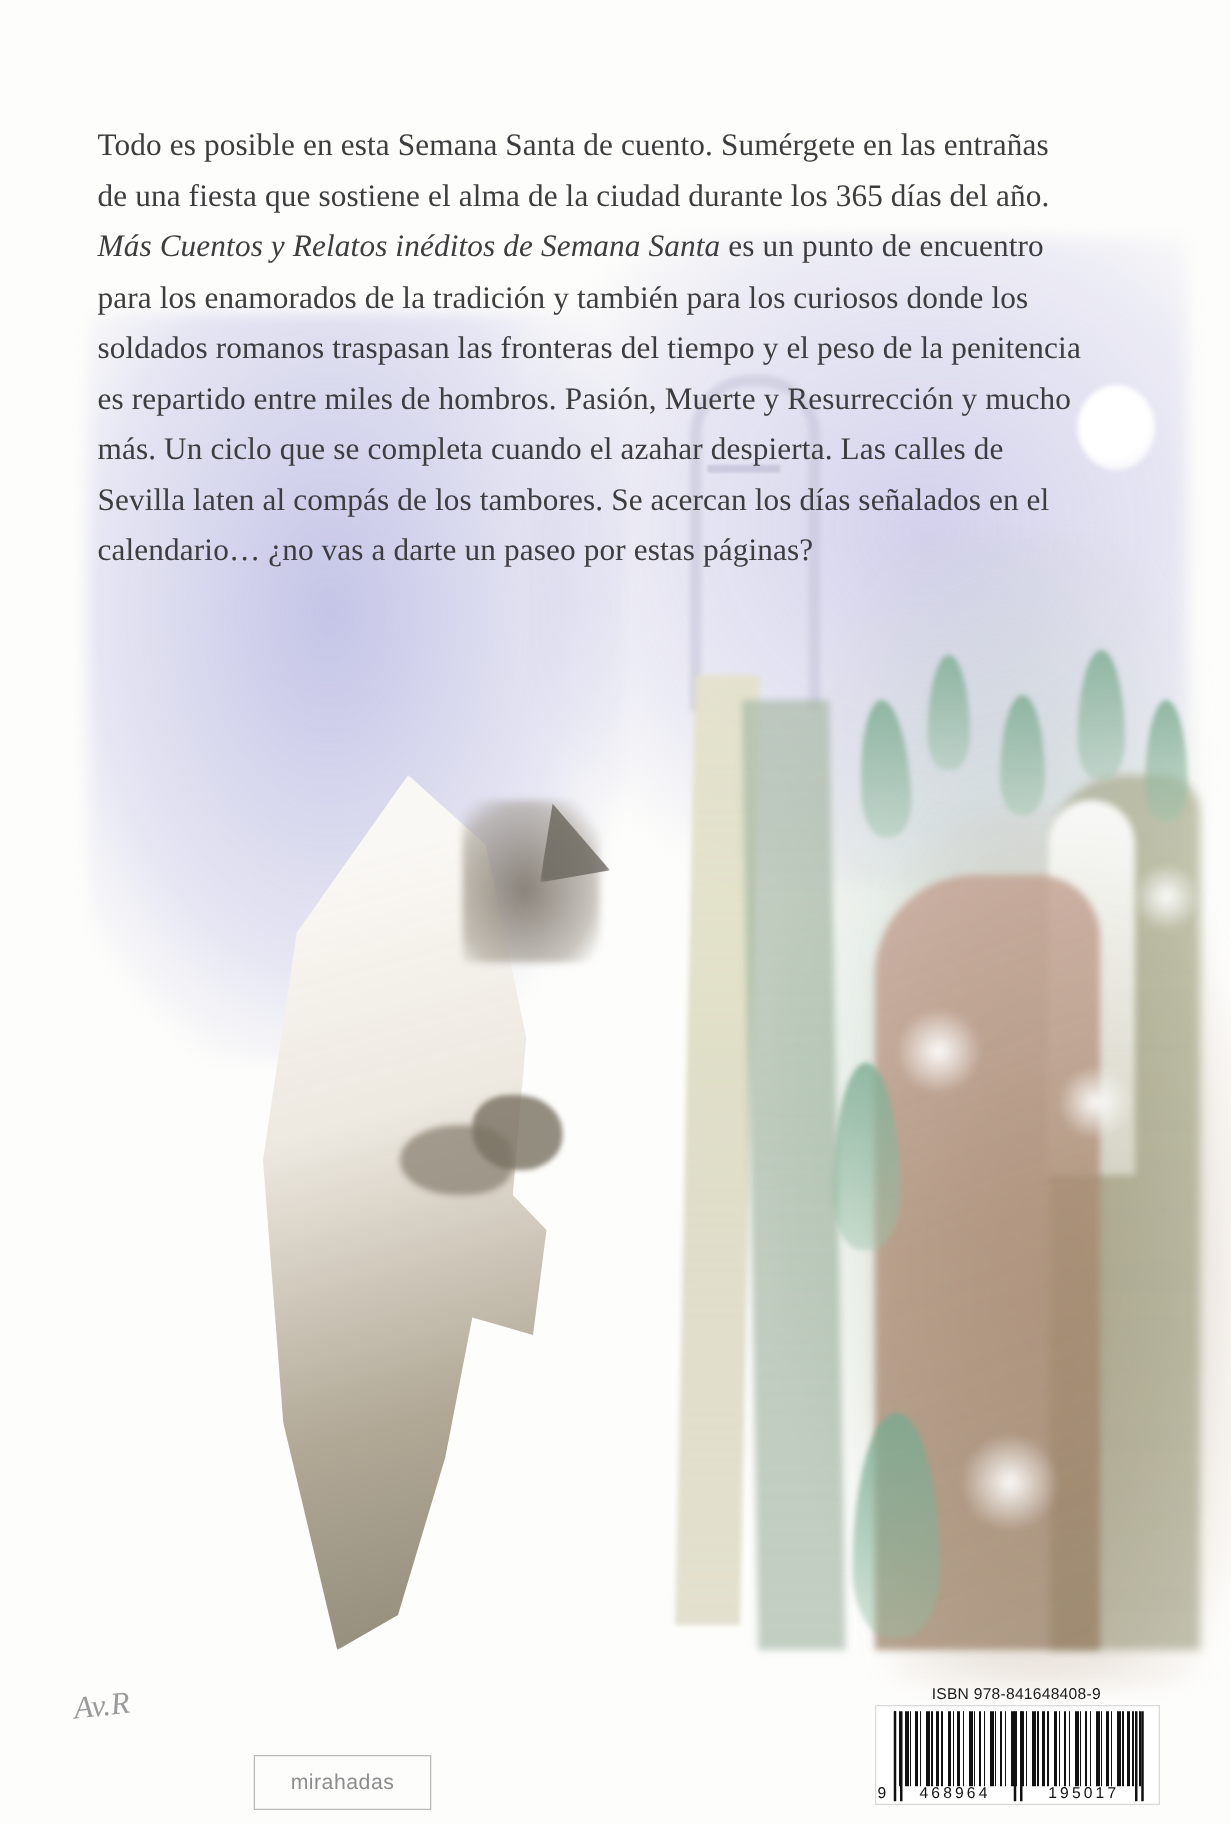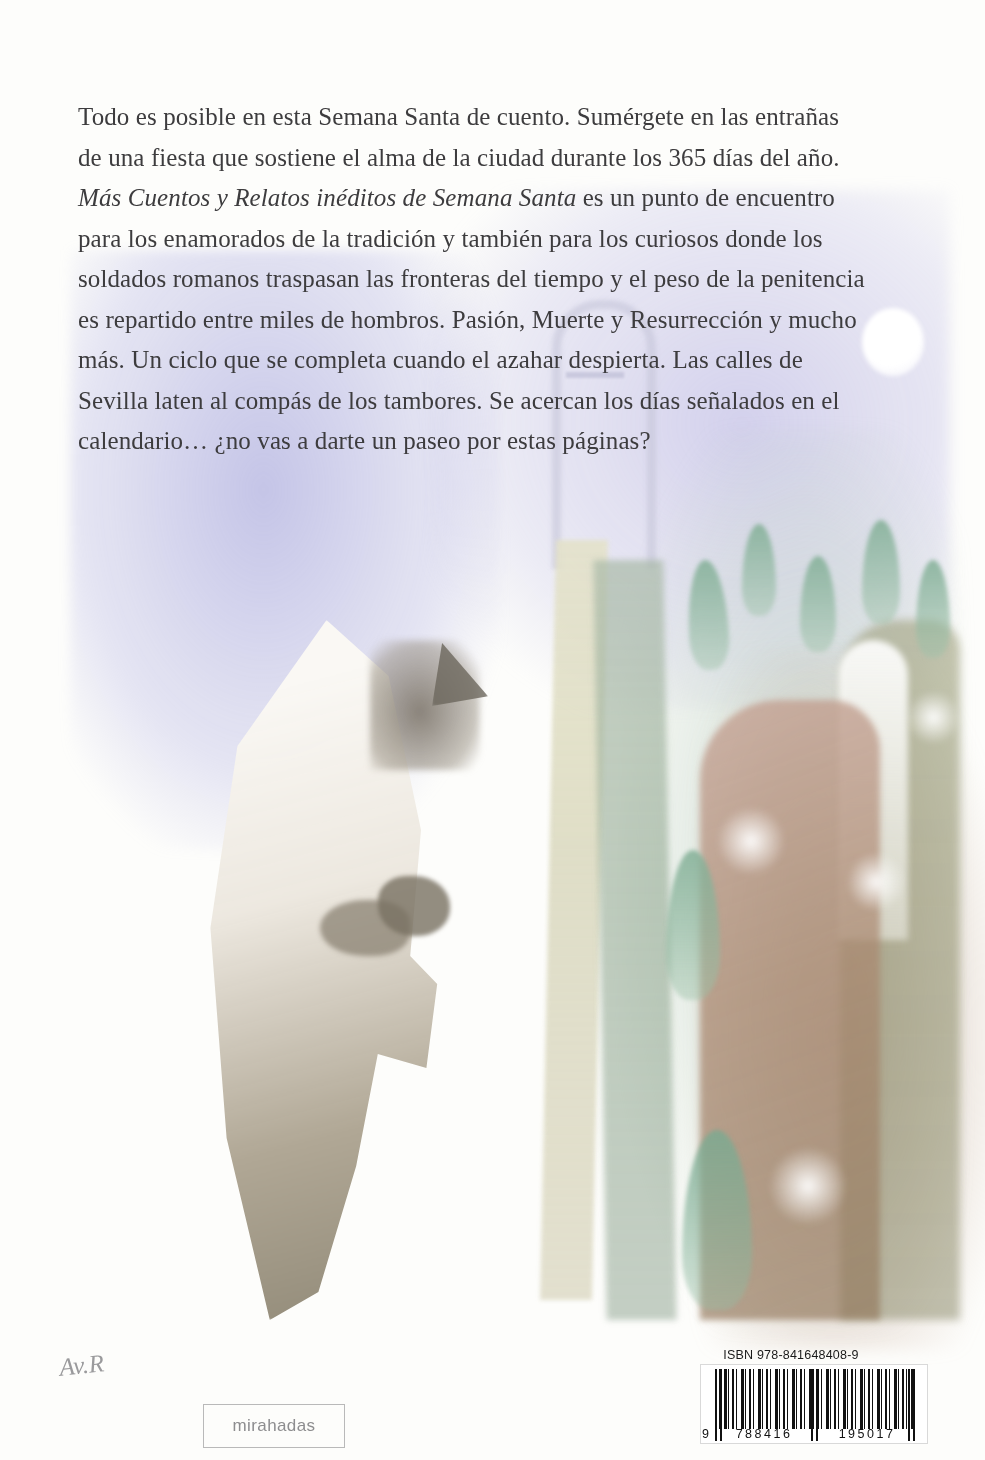--- a/index.html
+++ b/index.html
@@ -261,21 +261,21 @@
     font-family: "Liberation Sans", sans-serif;
     font-size: 17px;
     color: #8d8d8f;
     letter-spacing: 0.4px;
   }
 
   .barcode-block {
     position: absolute;
     left: 700px;
     top: 1348px;
-    width: 182px;
+    width: 226px;
   }
   .isbn-text {
     font-family: "Liberation Sans", sans-serif;
     font-size: 12.5px;
     color: #1a1a1a;
     text-align: center;
     letter-spacing: 0.2px;
     margin-bottom: 2px;
   }
   .barcode-box {
@@ -376,19 +376,19 @@
     <div class="barcode-box">
       <div class="bars"></div>
       <div class="guard l1"></div>
       <div class="guard l2"></div>
       <div class="guard m1"></div>
       <div class="guard m2"></div>
       <div class="guard r1"></div>
       <div class="guard r2"></div>
       <div class="bar-digits">
         <div class="d-left">9</div>
-        <div class="d-mid">788416</div>
+        <div class="d-mid">468964</div>
         <div class="d-right">195017</div>
       </div>
     </div>
   </div>
 
 </div>
 
 </body></html>

